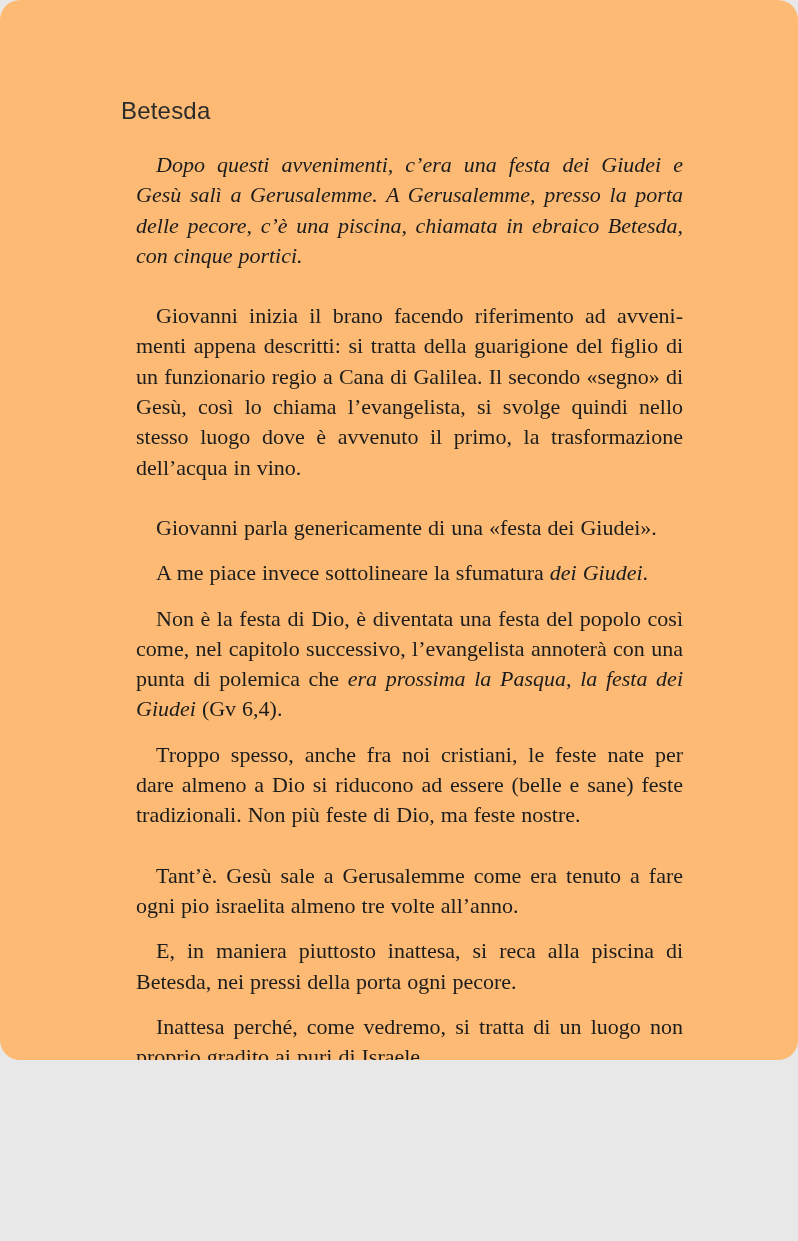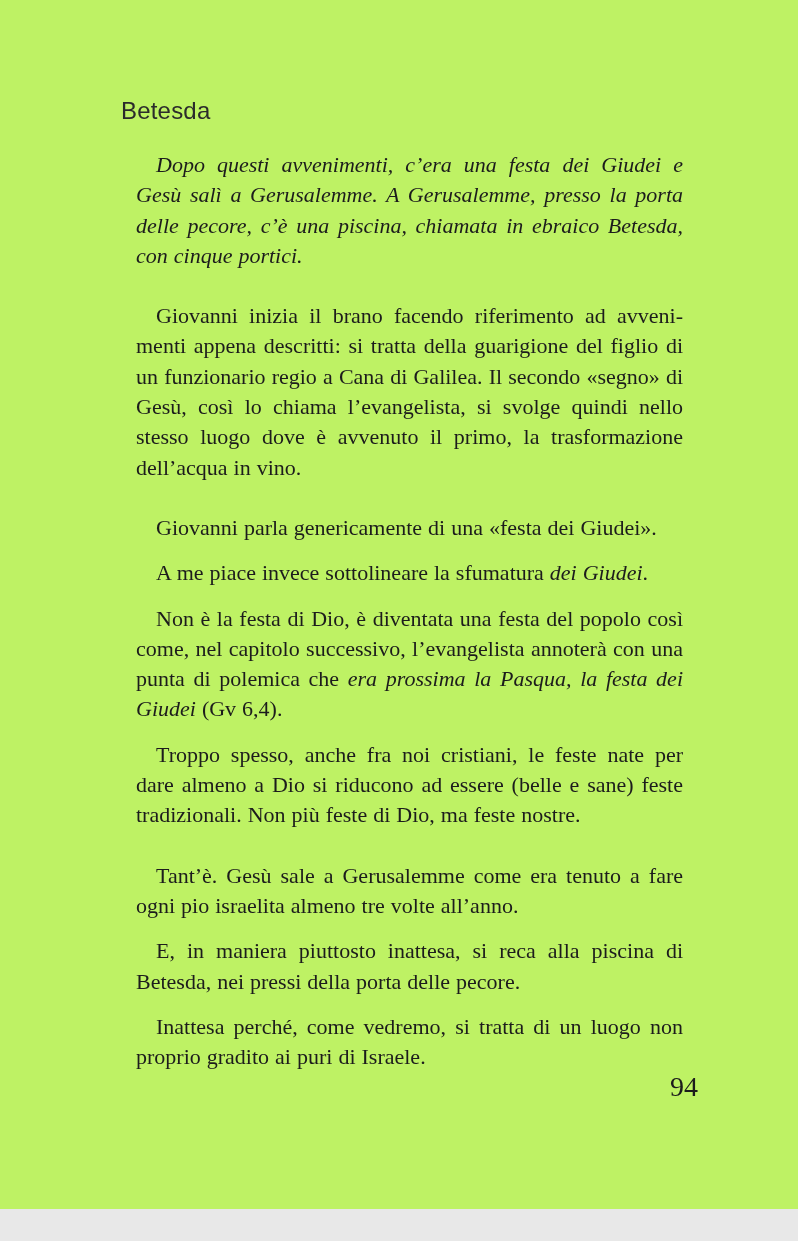--- a/index.html
+++ b/index.html
@@ -1,24 +1,25 @@
 <!DOCTYPE html>
 <html lang="it"><head>
 <meta charset="utf-8">
 <style>
   html, body { margin: 0; padding: 0; background: #e8e8e8; }
   .page {
     position: relative;
     width: 798px;
-    height: 1209px;
-    background: #bef264;
+    height: 1060px;
+    background: #fdba74;
     font-family: "Liberation Serif", serif;
     color: #1c1c1c;
     overflow: hidden;
     margin: 0 auto;
+    border-radius: 20px;
   }
   .content {
     position: absolute;
     left: 121px;
     top: 96px;
     width: 577px;
   }
   .chapter-title {
     font-family: "Liberation Sans", sans-serif;
     font-size: 24px;
@@ -69,20 +70,20 @@
 
 
     <p class="para"><span>A me piace invece sottolineare la sfumatura </span><em>dei Giudei</em><span>.</span></p>
 
     <p class="para"><span>Non è la festa di Dio, è diventata una festa del popolo così come, nel capitolo successivo, l’evangelista annoterà con una punta di polemica che </span><em>era prossima la Pasqua, la festa dei Giudei</em><span> (Gv 6,4).</span></p>
 
     <p class="para">Troppo spesso, anche fra noi cristiani, le feste nate per dare almeno a Dio si riducono ad essere (belle e sane) feste tradizionali. Non più feste di Dio, ma feste nostre.</p>
 
     <p class="para gap">Tant’è. Gesù sale a Gerusalemme come era tenuto a fare ogni pio israelita almeno tre volte all’anno.</p>
 
-    <p class="para">E, in maniera piuttosto inattesa, si reca alla piscina di Betesda, nei pressi della porta delle pecore.</p>
+    <p class="para">E, in maniera piuttosto inattesa, si reca alla piscina di Betesda, nei pressi della porta ogni pecore.</p>
 
     <p class="para">Inattesa perché, come vedremo, si tratta di un luogo non proprio gradito ai puri di Israele.</p>
 
   </div>
 
   <div class="folio">94</div>
 </div>
 
 </body></html>

